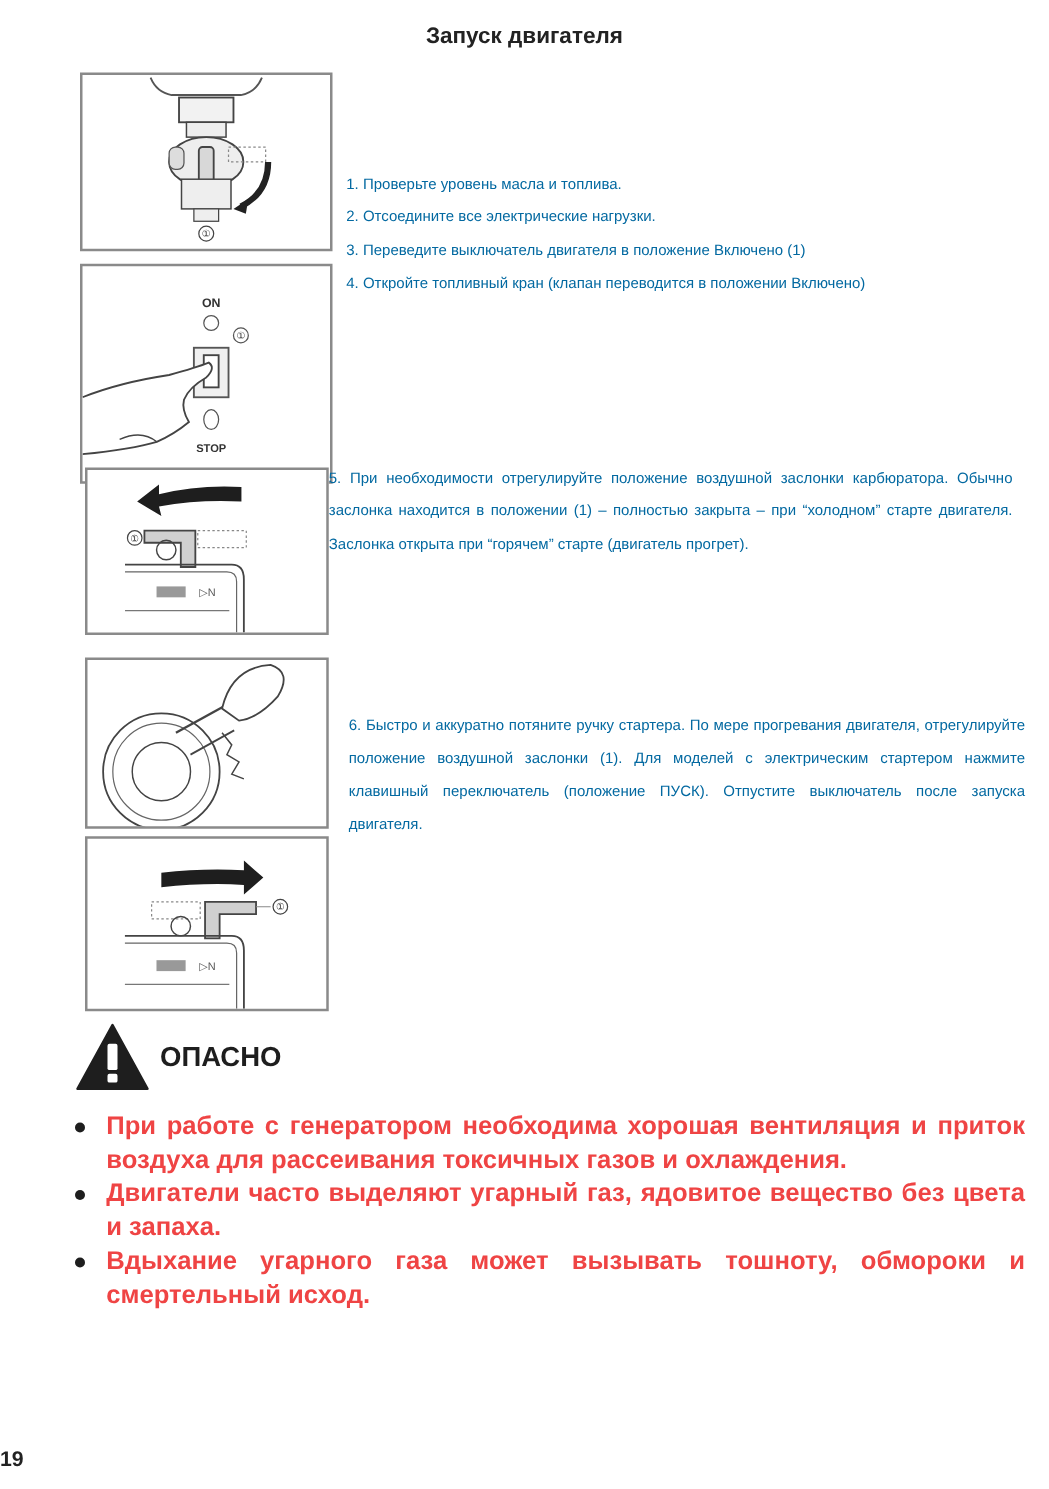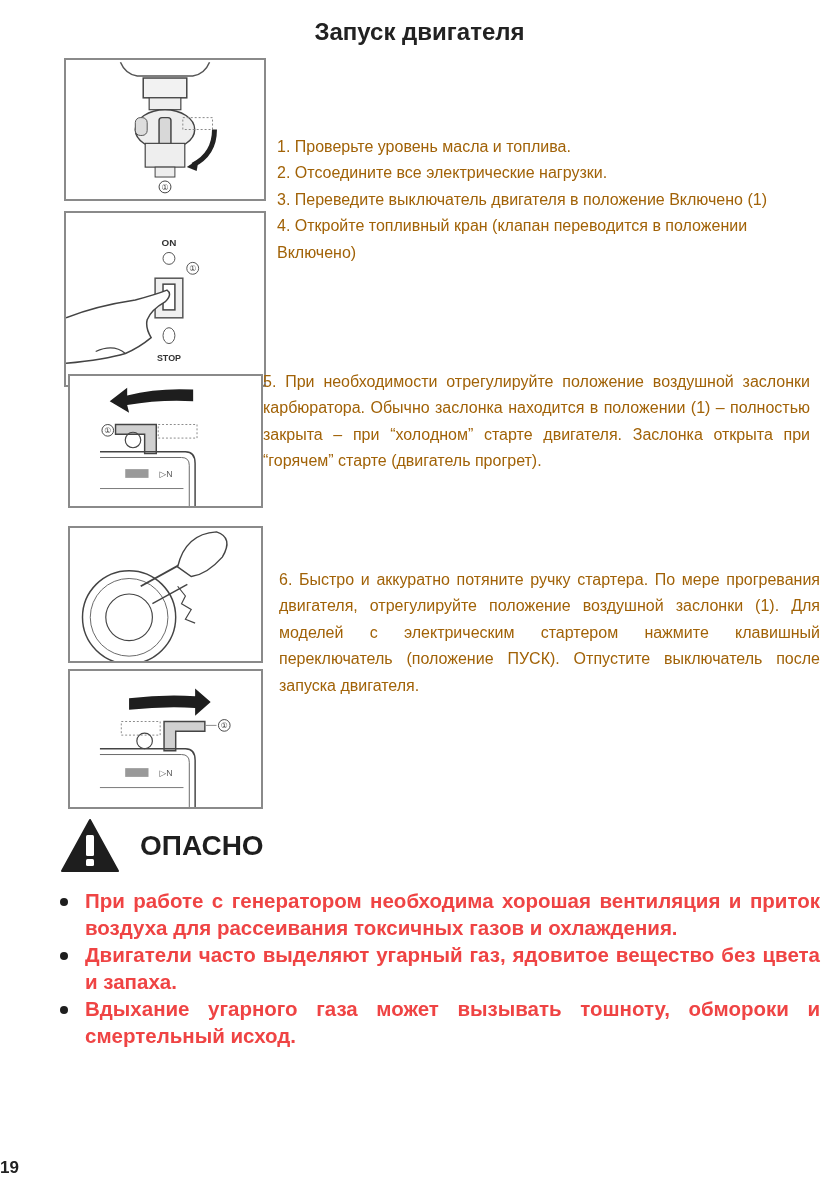--- a/index.html
+++ b/index.html
@@ -1,26 +1,26 @@
 <!DOCTYPE html>
 <html><head>
 <meta charset="utf-8">
 <style>
   html, body { margin:0; padding:0; background:#ffffff; }
   body { width:839px; height:1191px; position:relative; overflow:hidden;
          font-family:"Liberation Sans", sans-serif; color:#1e1e1e; }
   .title { position:absolute; left:0; width:839px; top:18px; text-align:center;
-           font-weight:bold; font-size:24px; color:#222; }
+           font-weight:bold; font-size:18px; color:#222; }
   .fig { position:absolute; border:2px solid #8a8a8a; box-sizing:border-box; background:#fff; }
   .fig svg { width:100%; height:100%; display:block; }
-  .txt { position:absolute; font-size:16px; line-height:26.4px; color:#a16207; }
+  .txt { position:absolute; font-size:12px; line-height:26.4px; color:#0369a1; }
   .txt.just { text-align:justify; }
   .txt p { margin:0; }
   .warn { position:absolute; left:60px; top:818px; display:flex; align-items:center; }
-  .warn-label { font-weight:bold; font-size:28px; margin-left:20px; color:#1e1e1e; }
+  .warn-label { font-weight:bold; font-size:22px; margin-left:8px; color:#1e1e1e; }
   .bullets { position:absolute; left:58px; top:887px; width:762px; list-style:none; margin:0; padding:0; }
   .bullets li { position:relative; padding-left:27px; font-weight:bold; font-size:20.5px;
                 line-height:27px; text-align:justify; color:#ef4444; margin-bottom:0; }
   .bullets li .dot { position:absolute; left:2px; top:11px; width:8px; height:8px; border-radius:50%; background:#1e1e1e; }
   .pagenum { position:absolute; left:0; width:839px; top:1158px; font-weight:bold; font-size:17px; color:#222; }
 </style>
 </head>
 <body>
 
 <div class="title">Запуск двигателя</div>

